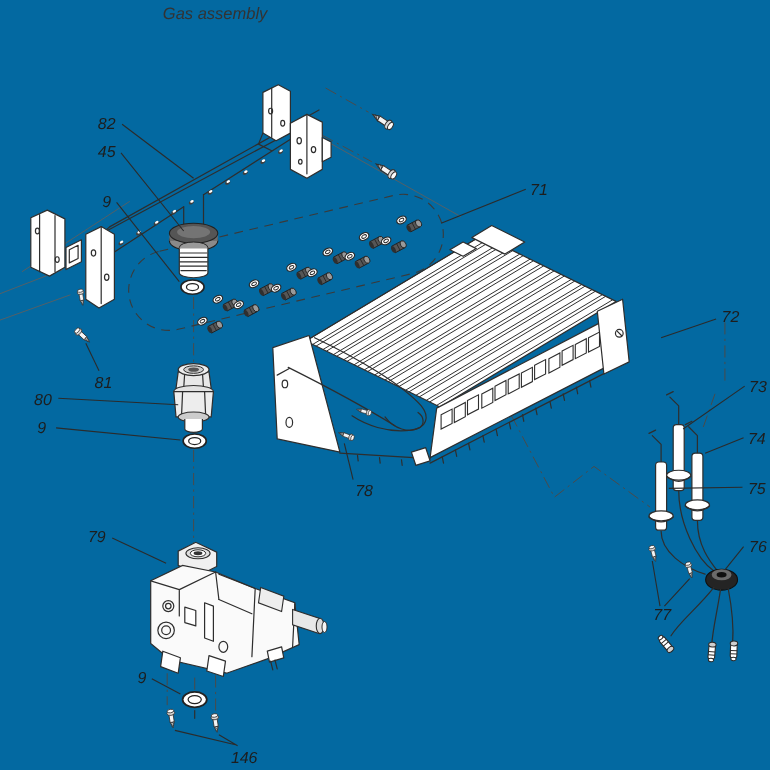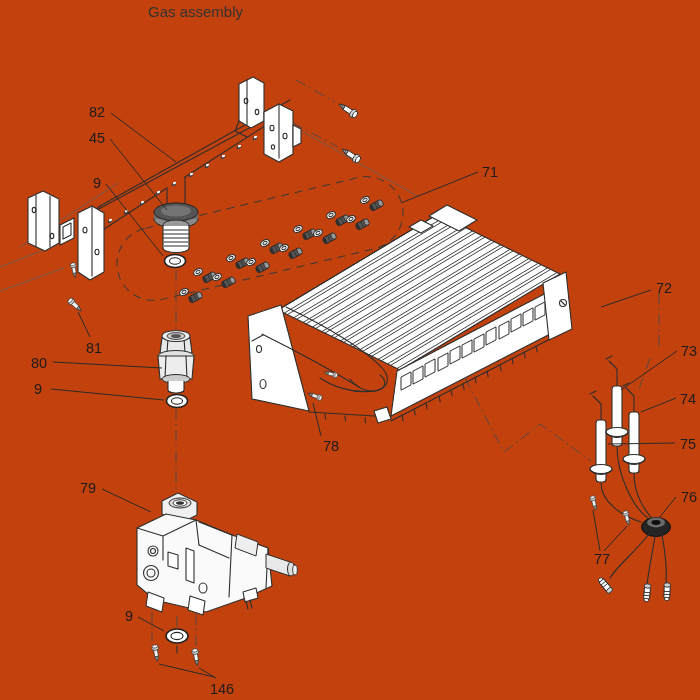--- a/index.html
+++ b/index.html
@@ -1,17 +1,17 @@
 <!DOCTYPE html>
 <html><head>
 <meta charset="utf-8">
 <style>
   html,body{margin:0;padding:0;background:#ffffff;}
-  .stage{position:relative;width:700px;height:700px;background:#c2410c;overflow:hidden;
-         font-family:"Liberation Sans",sans-serif;}
+  .stage{position:relative;width:700px;height:700px;background:#0369a1;overflow:hidden;
+         font-family:"Liberation Sans",sans-serif;font-style:italic;}
   svg{display:block}
   .s  {stroke:#2e2e2e;fill:none;stroke-width:1.1;stroke-linejoin:round;stroke-linecap:round}
   .sf {stroke:#2e2e2e;fill:#ffffff;stroke-width:1.1;stroke-linejoin:round}
   .thin{stroke:#5f5f5f;fill:none;stroke-width:0.8}
   .dd {stroke:#4a4a4a;fill:none;stroke-width:0.9;stroke-dasharray:11 4 2 4}
   .dash{stroke:#3a3a3a;fill:none;stroke-width:1;stroke-dasharray:8 6}
   .ld {stroke:#2b2b2b;fill:none;stroke-width:1}
   .lbl{font-size:14.5px;fill:#1d1d1d;text-anchor:middle;font-family:"Liberation Sans",sans-serif}
   .ttl{font-size:15px;fill:#333333;font-family:"Liberation Sans",sans-serif}
 </style>

